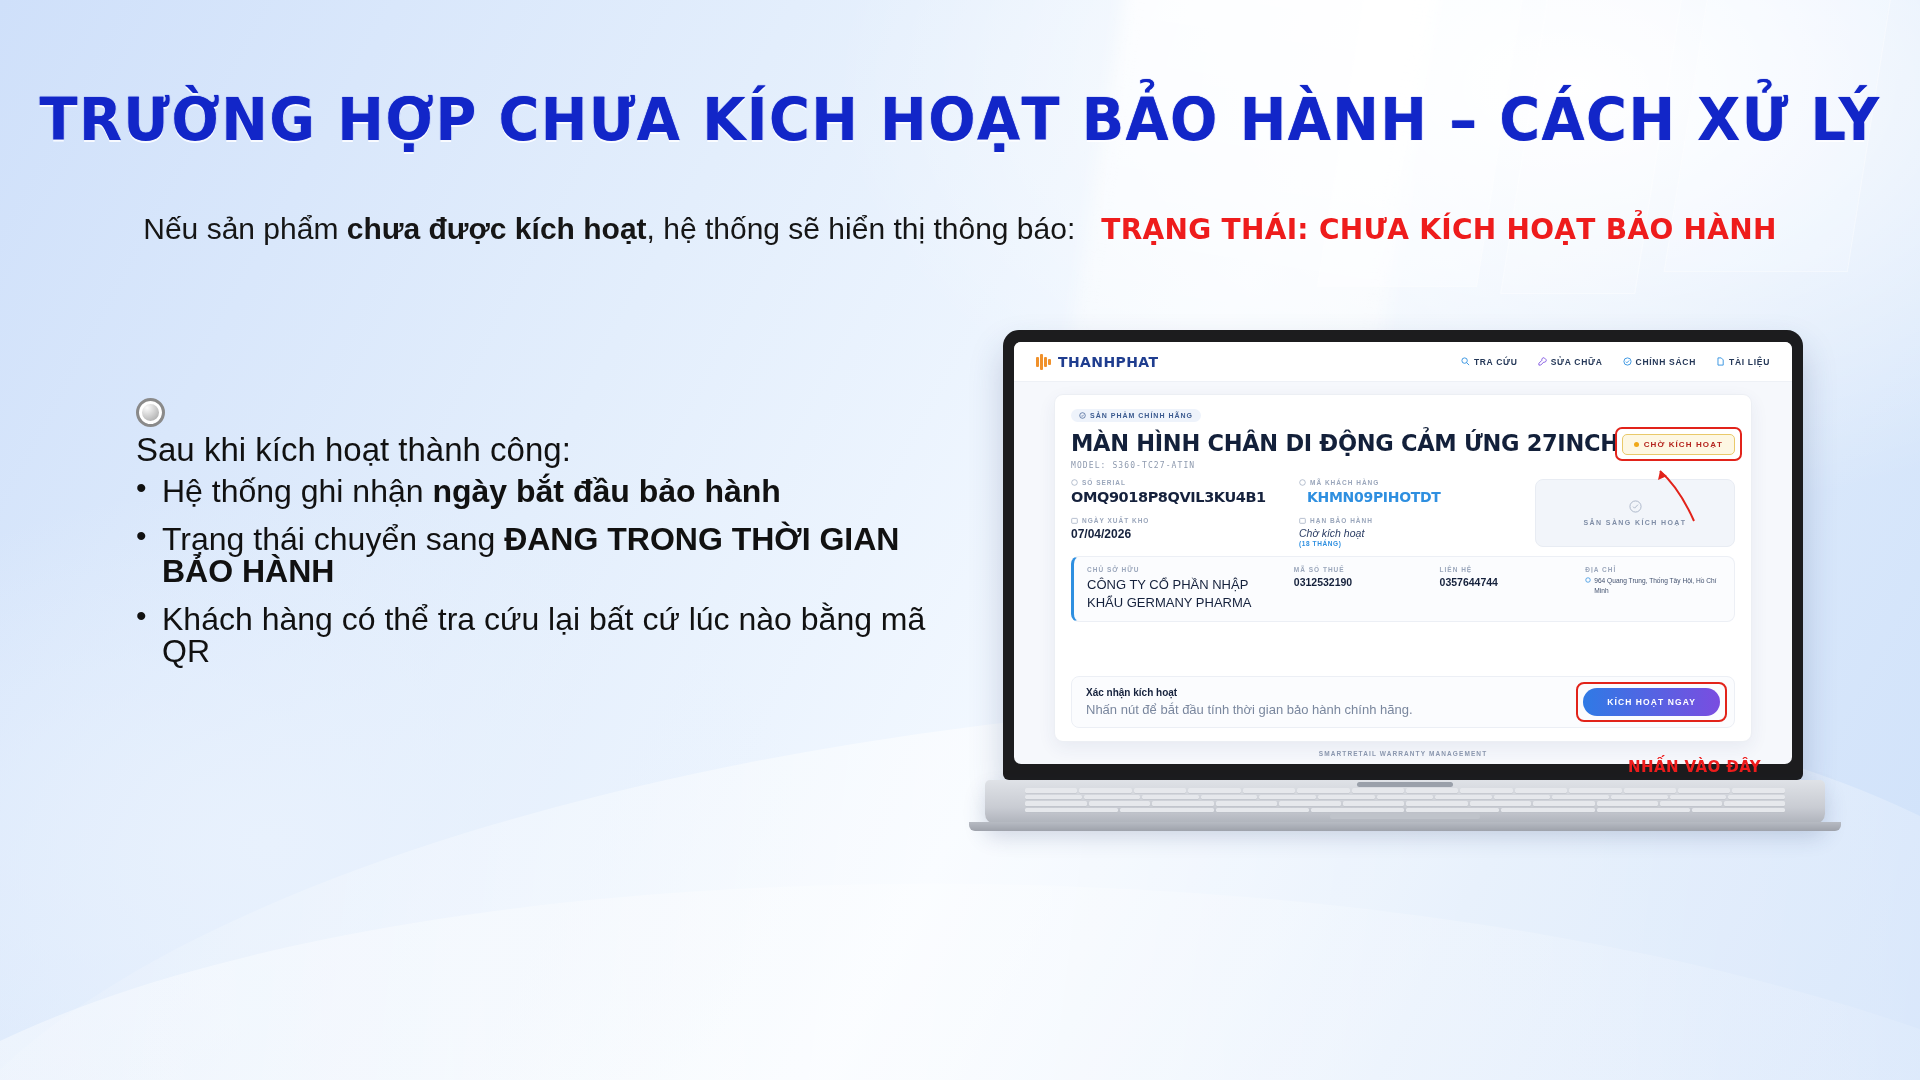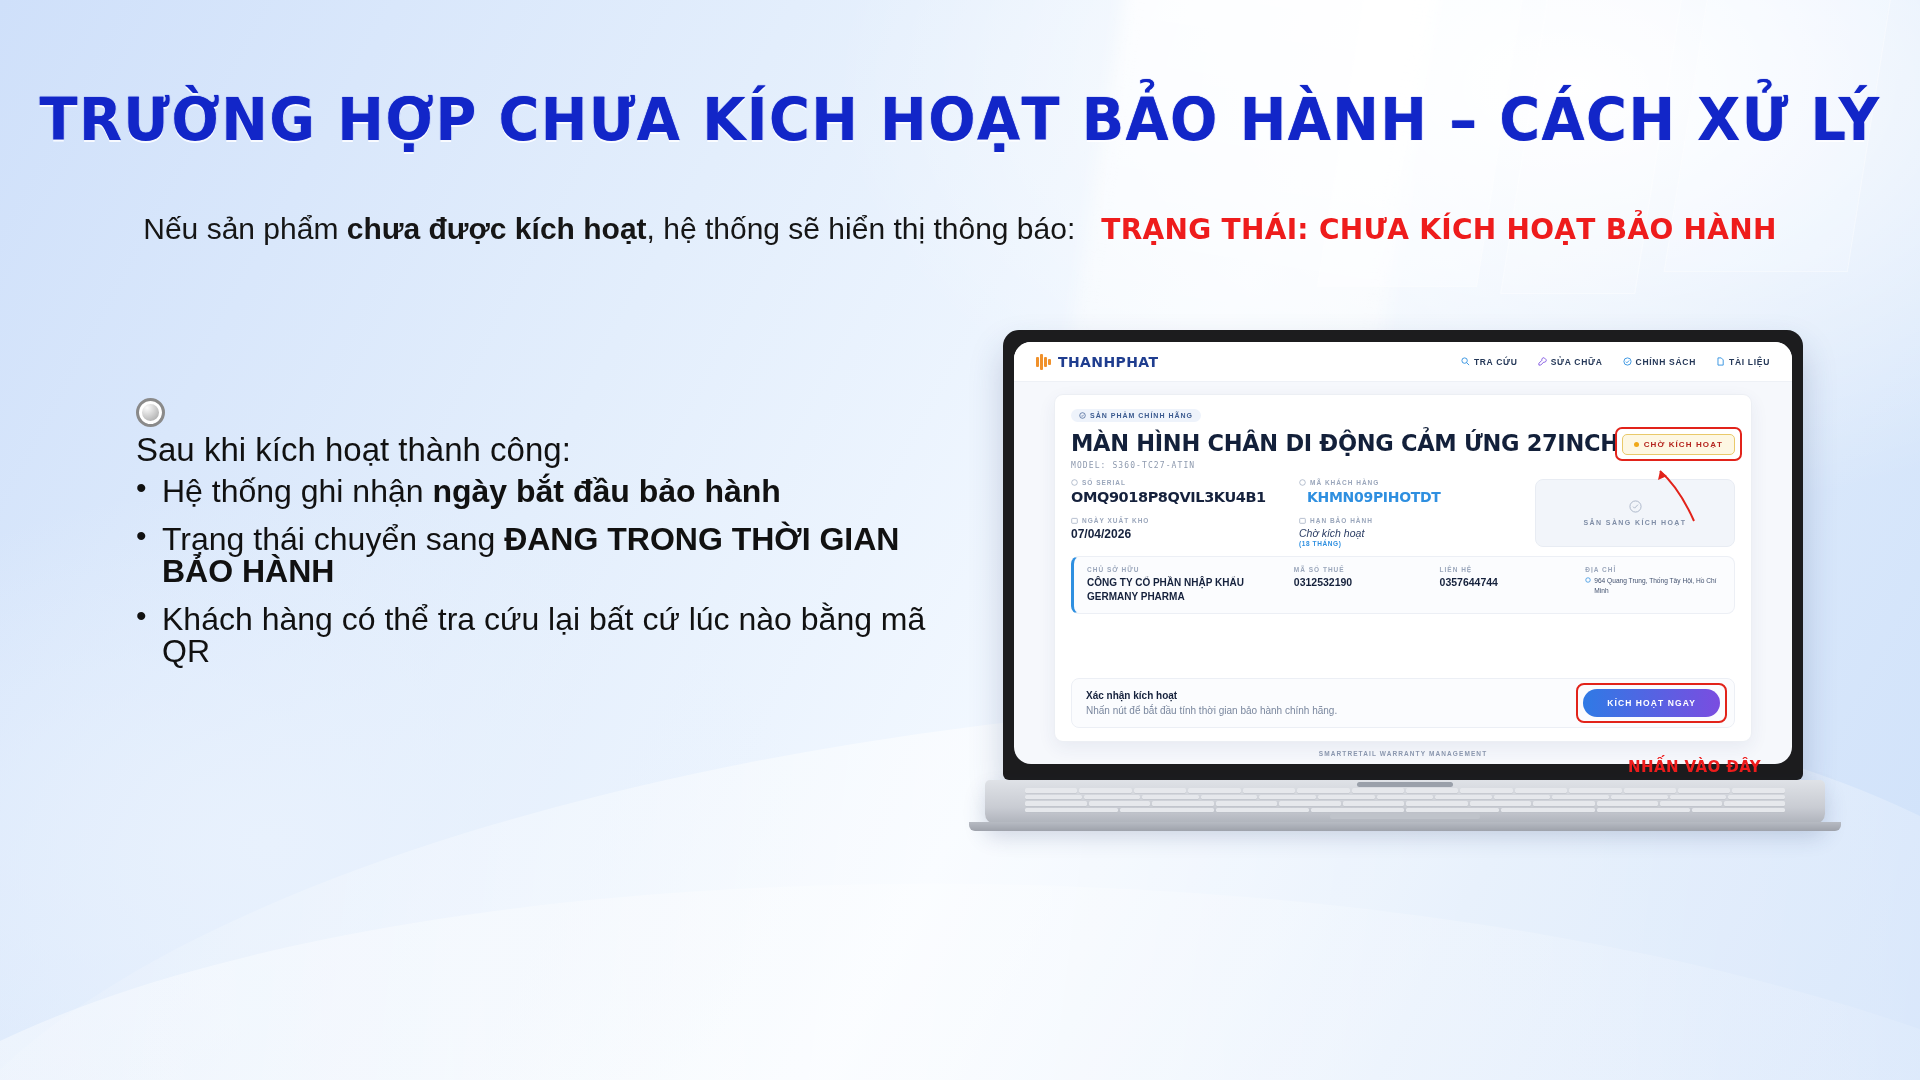--- a/index.html
+++ b/index.html
@@ -118,21 +118,21 @@
   .lid {
     position: absolute; left: 18px; top: 0; width: 800px; height: 450px;
     background: #1c1c1e;
     border-radius: 16px 16px 6px 6px;
     padding: 12px 11px 16px 11px;
     box-shadow: 0 18px 34px rgba(40,60,110,.22);
   }
   .screen {
     width: 100%; height: 100%;
     background: #f6f8fc;
-    border-radius: 17px;
+    border-radius: 7px;
     overflow: hidden;
     position: relative;
     display: flex; flex-direction: column;
   }
 
   
   .app-header {
     height: 40px; background: #ffffff;
     display: flex; align-items: center; justify-content: space-between;
     padding: 0 22px;
@@ -230,33 +230,33 @@
   .ready-txt { font-size: 7px; font-weight: 700; color: #7f8da6; letter-spacing: 1.4px; }
 
   
   .owner {
     background: #fbfcfe; border: 1px solid #eceff5; border-radius: 8px;
     border-left: 3px solid #2e8fe0;
     padding: 9px 13px; display: flex; gap: 10px;
   }
   .ow-col { flex: 1 1 0; min-width: 0; }
   .ow-col.c1 { flex: 1.45 1 0; }
-  .ow-name { font-size: 10px; font-weight: 700; color: #15213c; line-height: 1.38; }
+  .ow-name { font-size: 13px; font-weight: 400; color: #15213c; line-height: 1.38; }
   .ow-val { font-size: 10.5px; font-weight: 700; color: #15213c; }
   .ow-addr { font-size: 6.6px; color: #41506e; line-height: 1.42; display: flex; gap: 3px; }
   .pin { width: 6px; height: 6px; flex: 0 0 auto; margin-top: 1px; }
 
   
   .confirm {
     background: #fbfcfe; border: 1px solid #eceff5; border-radius: 8px;
     padding: 10px 14px; display: flex; align-items: center; justify-content: space-between;
     margin-top: auto;
   }
   .cf-title { font-size: 10px; font-weight: 700; color: #15213c; }
-  .cf-sub { font-size: 10px; color: #7a879e; margin-top: 4px; }
+  .cf-sub { font-size: 13px; color: #7a879e; margin-top: 4px; }
   .cta-wrap { position: relative; }
   .cta-hl { position: absolute; inset: -6px -7px; border: 2.5px solid #e2231a; border-radius: 8px; }
   .cta {
     background: linear-gradient(90deg, #2f7ae5, #7a4de0);
     color: #fff; border: none; border-radius: 20px;
     padding: 9px 24px; font-size: 8.5px; font-weight: 700; letter-spacing: 1.1px;
     cursor: pointer;
   }
   .scr-footer {
     flex: 0 0 auto; text-align: center;

